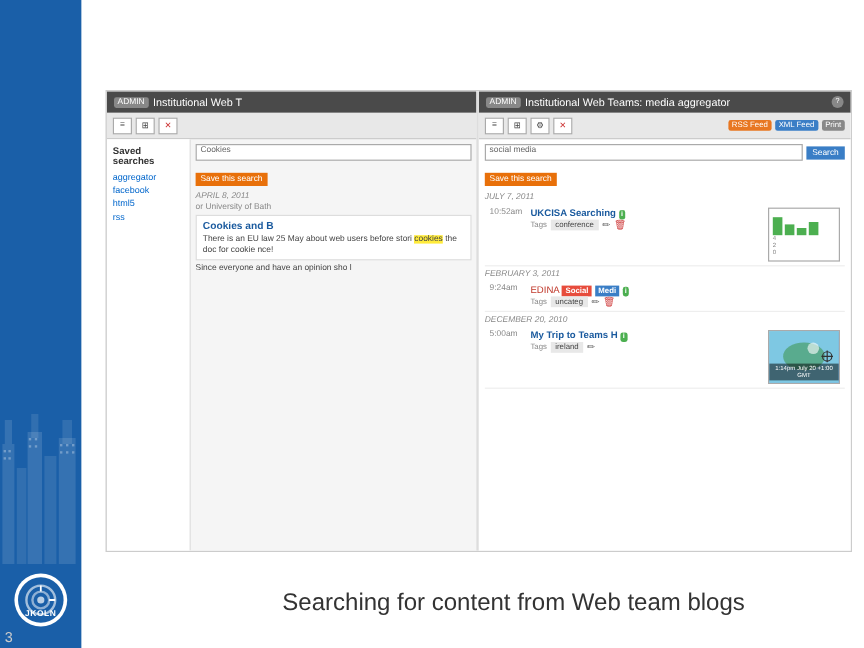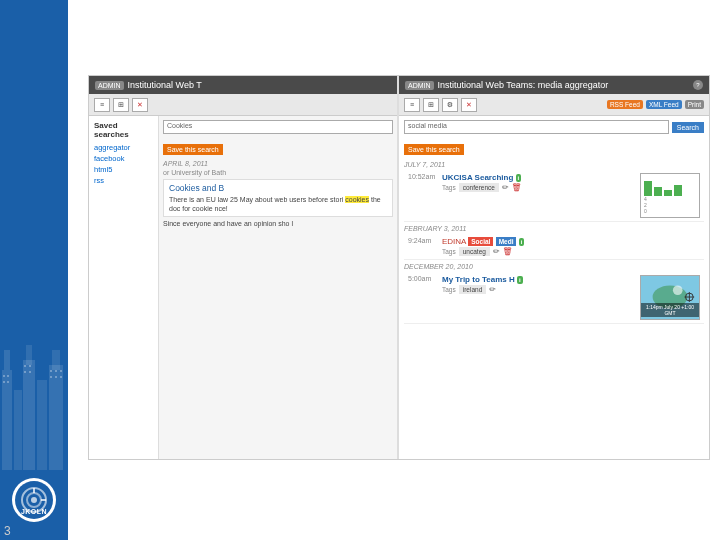--- a/index.html
+++ b/index.html
@@ -195,21 +195,21 @@
     .blog-entry {
       background: #fff;
       border: 1px solid #ddd;
       padding: 3px 5px;
       margin-bottom: 3px;
       font-size: 7px;
     }
 
     .blog-title {
       font-size: 8.5px;
-      font-weight: normal;
+      font-weight: bold;
       color: #1a5a9e;
       margin-bottom: 2px;
     }
 
     .blog-text {
       color: #444;
       line-height: 1.3;
     }
 
     .highlight-yellow {
@@ -644,14 +644,17 @@
               <div style="position:absolute;bottom:2px;left:0;right:0;background:rgba(0,0,0,0.5);color:#fff;font-size:5px;padding:1px 3px;text-align:center;">1:14pm July 20 +1:00 GMT</div>
             </div>
           </div>
 
         </div>
       </div>
 
     </div>
   </div>
 
+  <div class="bottom-caption">
+    <span class="caption-text">Searching for content from Web team blogs</span>
+  </div>
 
 </div>
 
 </body></html>

